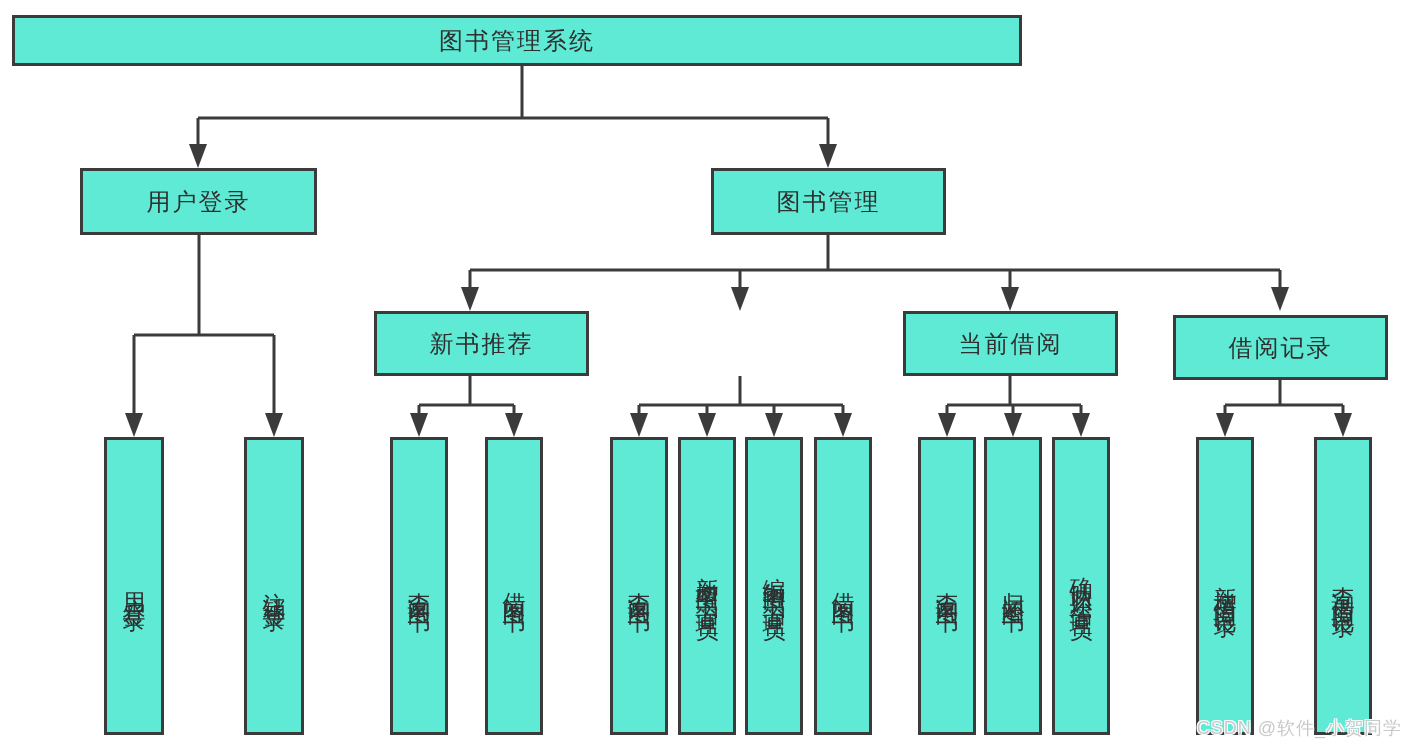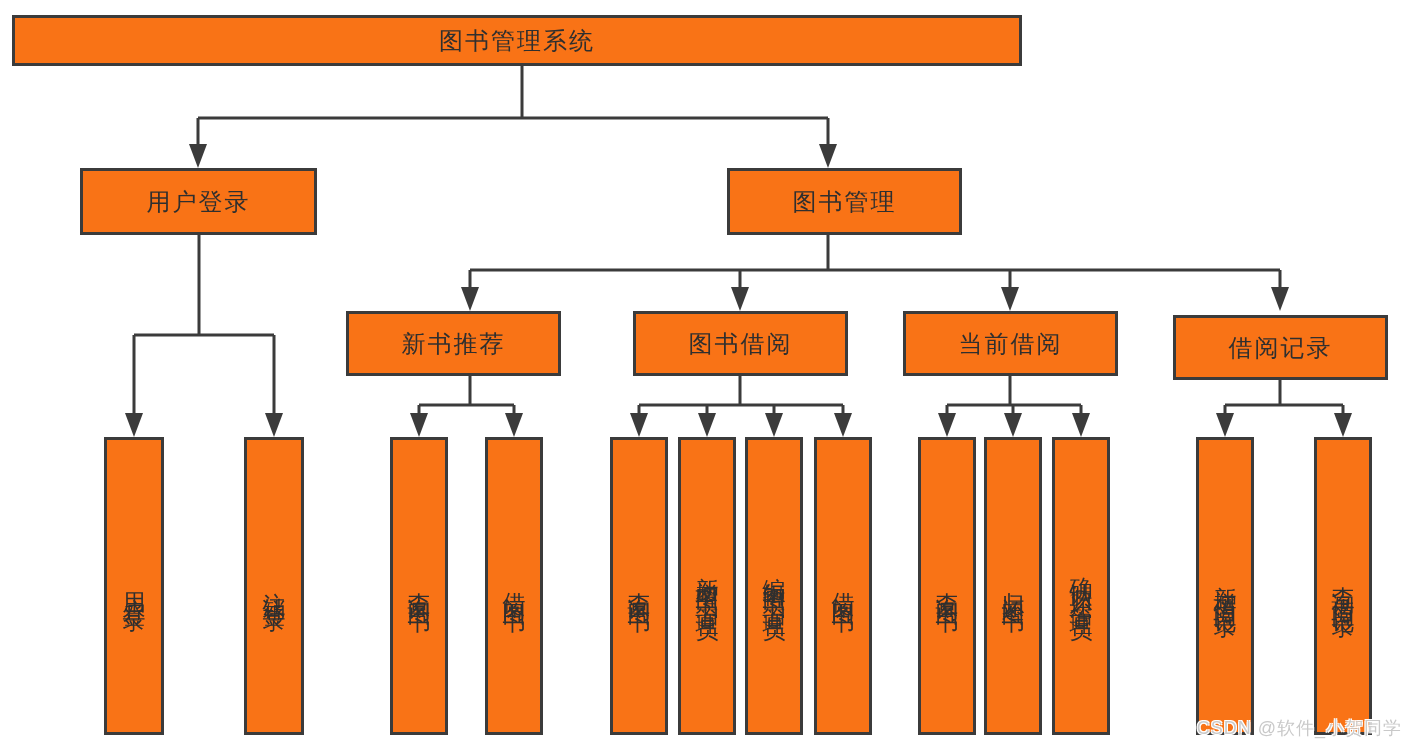--- a/index.html
+++ b/index.html
@@ -12,21 +12,21 @@
     overflow: hidden;
   }
   #wires {
     position: absolute;
     left: 0; top: 0;
     width: 1405px; height: 747px;
   }
   .node {
     position: absolute;
     box-sizing: border-box;
-    background: #f97316;
+    background: #5eead4;
     border: 3px solid #3b3b3b;
     display: flex;
     align-items: center;
     justify-content: center;
     color: #2f2f2f;
   }
   .hbox span {
     font-size: 24px;
     letter-spacing: 2px;
     white-space: nowrap;
@@ -88,29 +88,26 @@
     </g>
   </svg>
 
   <div class="node hbox" style="left:12px; top:15px; width:1010px; height:51px;">
     <span>图书管理系统</span>
   </div>
 
   <div class="node hbox" style="left:80px; top:168px; width:237px; height:67px;">
     <span>用户登录</span>
   </div>
-  <div class="node hbox" style="left:711px; top:168px; width:235px; height:67px;margin-left:16px;">
+  <div class="node hbox" style="left:711px; top:168px; width:235px; height:67px;">
     <span>图书管理</span>
   </div>
 
-  <div class="node hbox" style="left:346px; top:311px; width:215px; height:65px;">
+  <div class="node hbox" style="left:374px; top:311px; width:215px; height:65px;">
     <span>新书推荐</span>
-  </div>
-  <div class="node hbox" style="left:633px; top:311px; width:215px; height:65px;">
-    <span>图书借阅</span>
   </div>
   <div class="node hbox" style="left:903px; top:311px; width:215px; height:65px;">
     <span>当前借阅</span>
   </div>
   <div class="node hbox" style="left:1173px; top:315px; width:215px; height:65px;">
     <span>借阅记录</span>
   </div>
 
   <div class="node vbox" style="left:104px; top:437px; width:60px; height:298px;">
     <span>用户登录</span>

